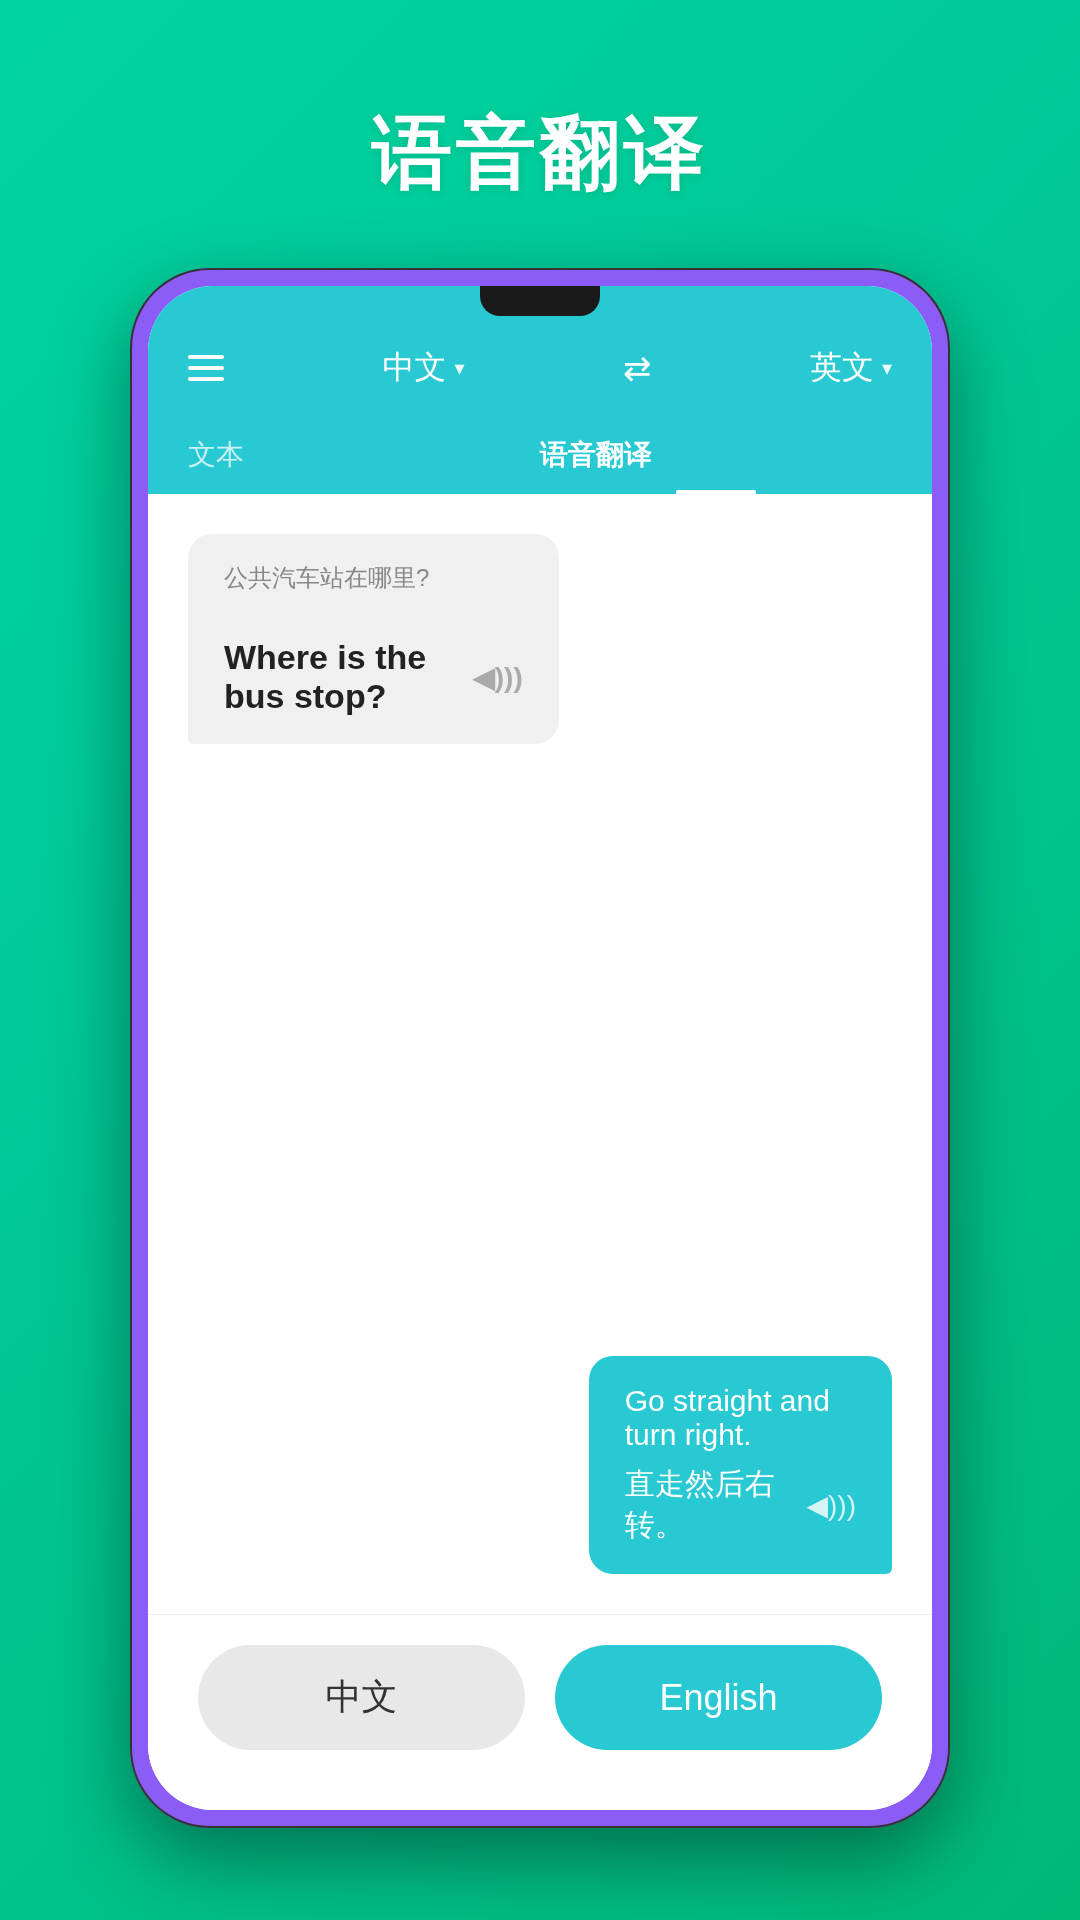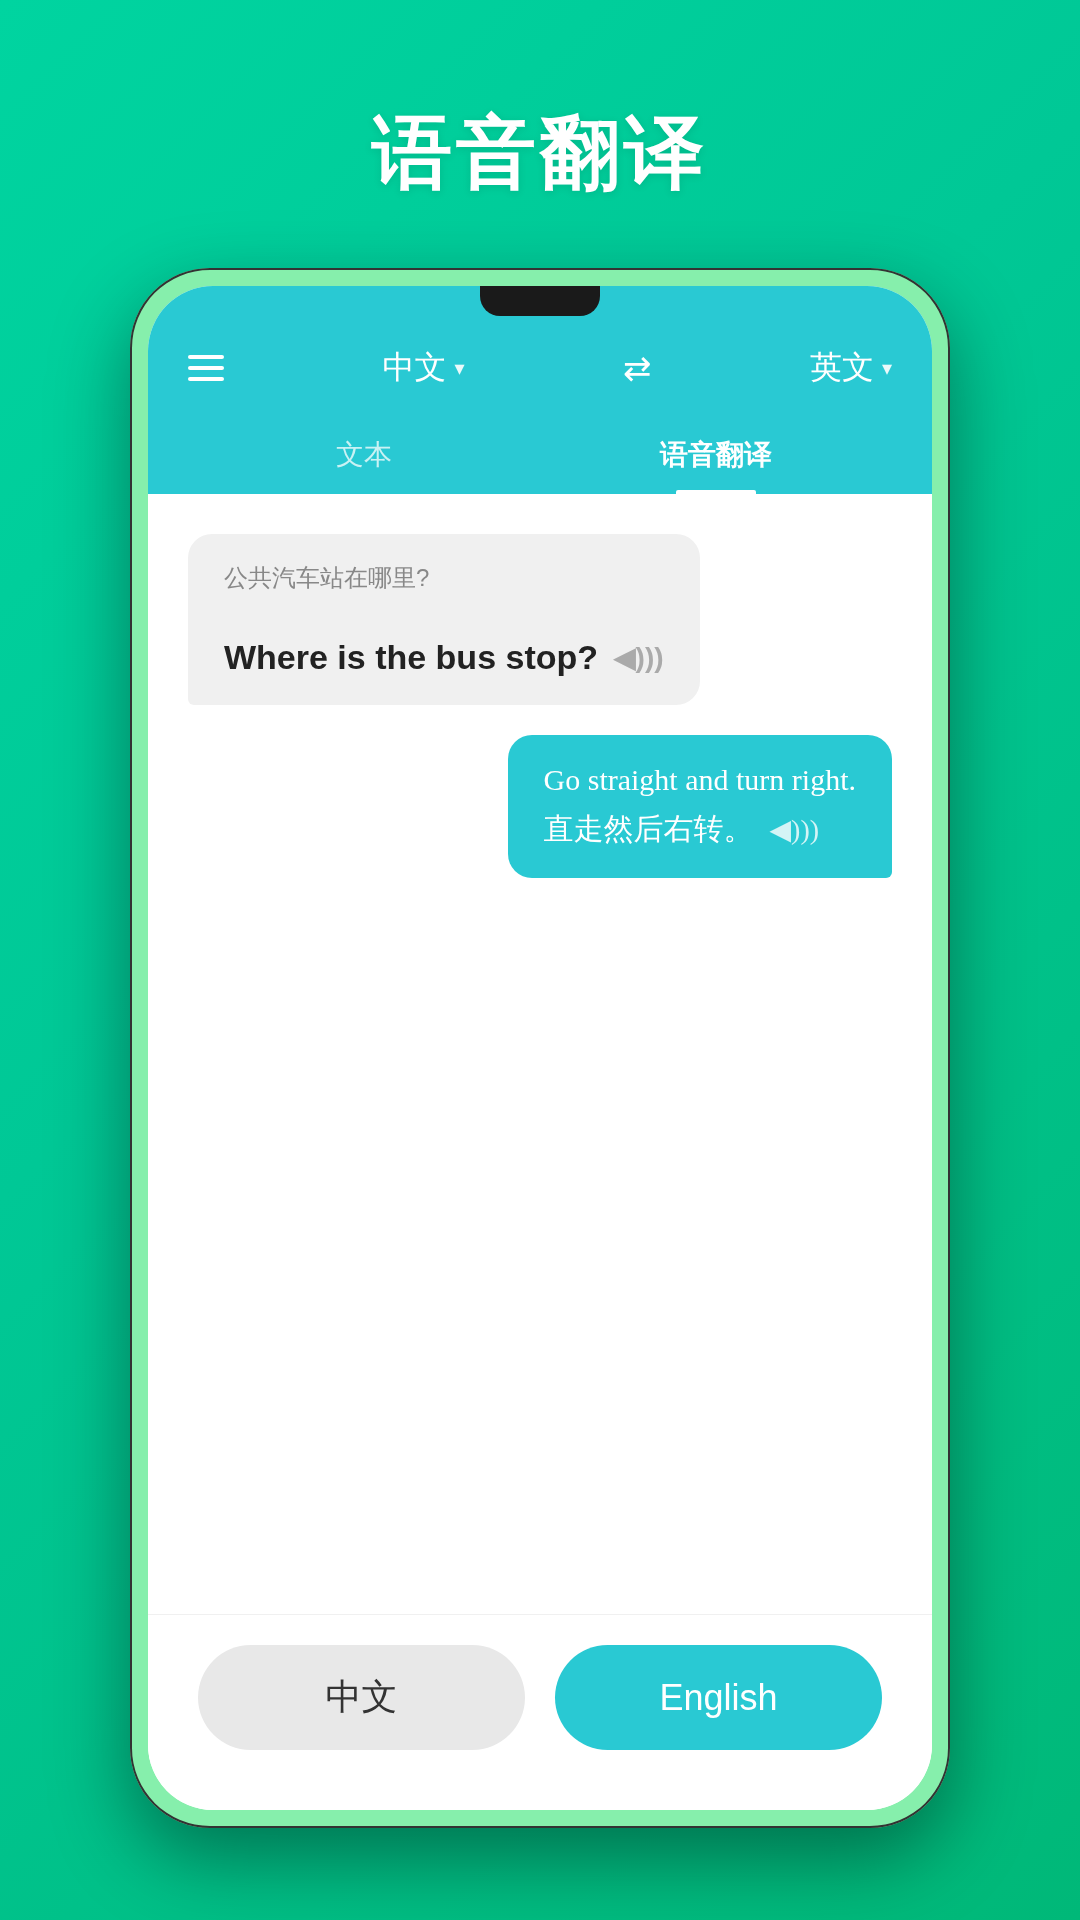--- a/index.html
+++ b/index.html
@@ -24,21 +24,21 @@
       margin-top: 100px;
       margin-bottom: 60px;
       letter-spacing: 4px;
       text-shadow: 0 2px 8px rgba(0,0,0,0.1);
     }
 
     
     .phone-frame {
       width: 820px;
       height: 1560px;
-      background: #86efac;
+      background: #8b5cf6;
       border-radius: 80px;
       padding: 18px;
       box-shadow: 0 30px 80px rgba(0,0,0,0.4), inset 0 0 0 2px #333;
       position: relative;
     }
 
     .phone-screen {
       width: 100%;
       height: 100%;
       background: white;
@@ -114,21 +114,20 @@
 
     
     .tabs {
       display: flex;
       align-items: flex-end;
       gap: 0;
     }
 
     .tab {
       flex: 1;
-      text-align: center;
       padding: 16px 0 20px;
       color: rgba(255,255,255,0.75);
       font-size: 28px;
       cursor: pointer;
       position: relative;
     }
 
     .tab.active {
       color: white;
       font-weight: 600;
@@ -145,21 +144,21 @@
       background: white;
       border-radius: 2px 2px 0 0;
     }
 
     
     .chat-area {
       flex: 1;
       background: white;
       padding: 40px 40px;
       display: flex;
-      flex-direction: column;
+      flex-direction: row;
       gap: 30px;
       overflow-y: auto;
     }
 
     
     .bubble-left {
       align-self: flex-start;
       background: #f0f0f0;
       border-radius: 24px 24px 24px 6px;
       padding: 28px 36px;
@@ -187,21 +186,20 @@
       font-size: 28px;
     }
 
     
     .bubble-right {
       align-self: flex-end;
       background: #29c9d3;
       border-radius: 24px 24px 6px 24px;
       padding: 28px 36px;
       max-width: 580px;
-      font-family: Liberation Serif, serif;
     }
 
     .bubble-right .main-text {
       font-size: 30px;
       color: white;
       margin-bottom: 12px;
     }
 
     .bubble-right .sub-text {
       font-size: 30px;

